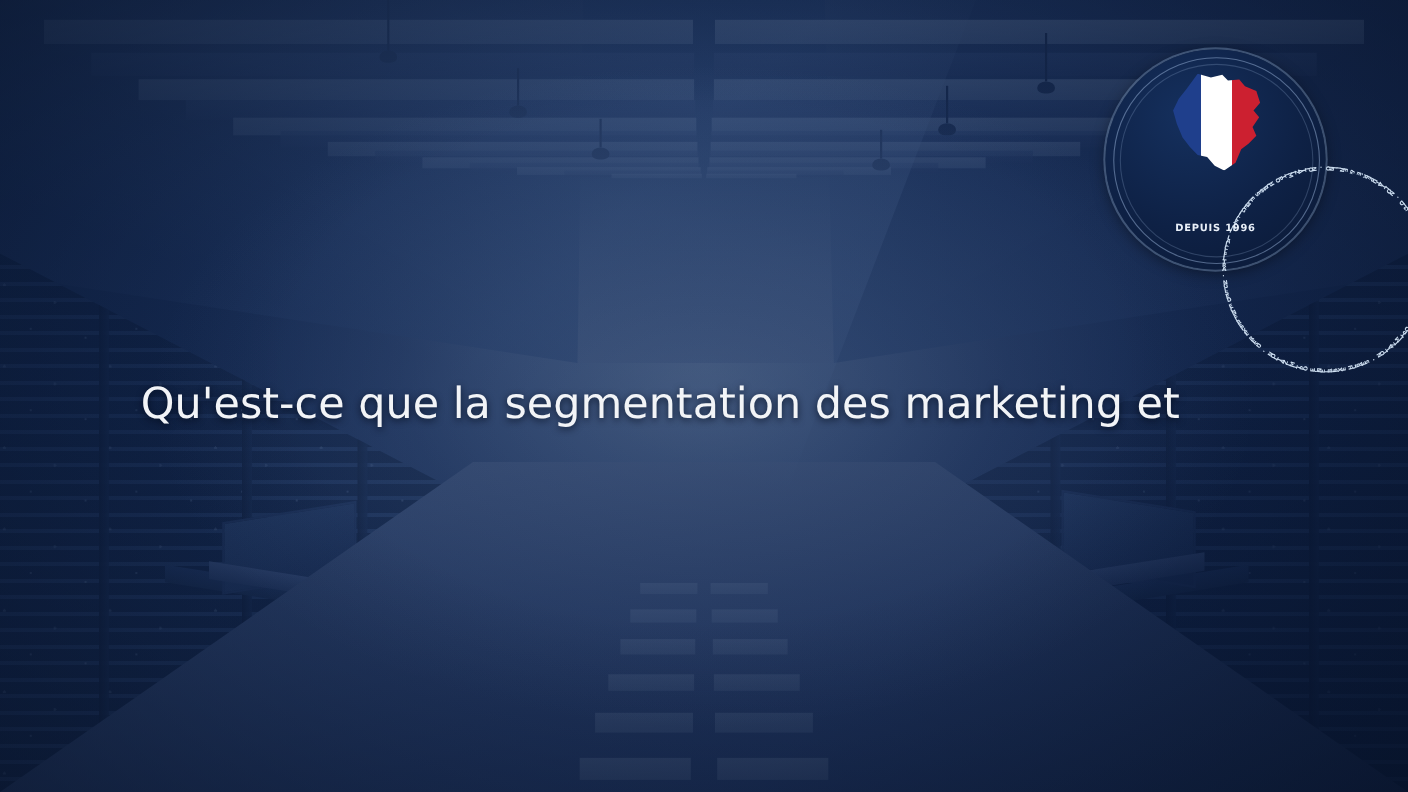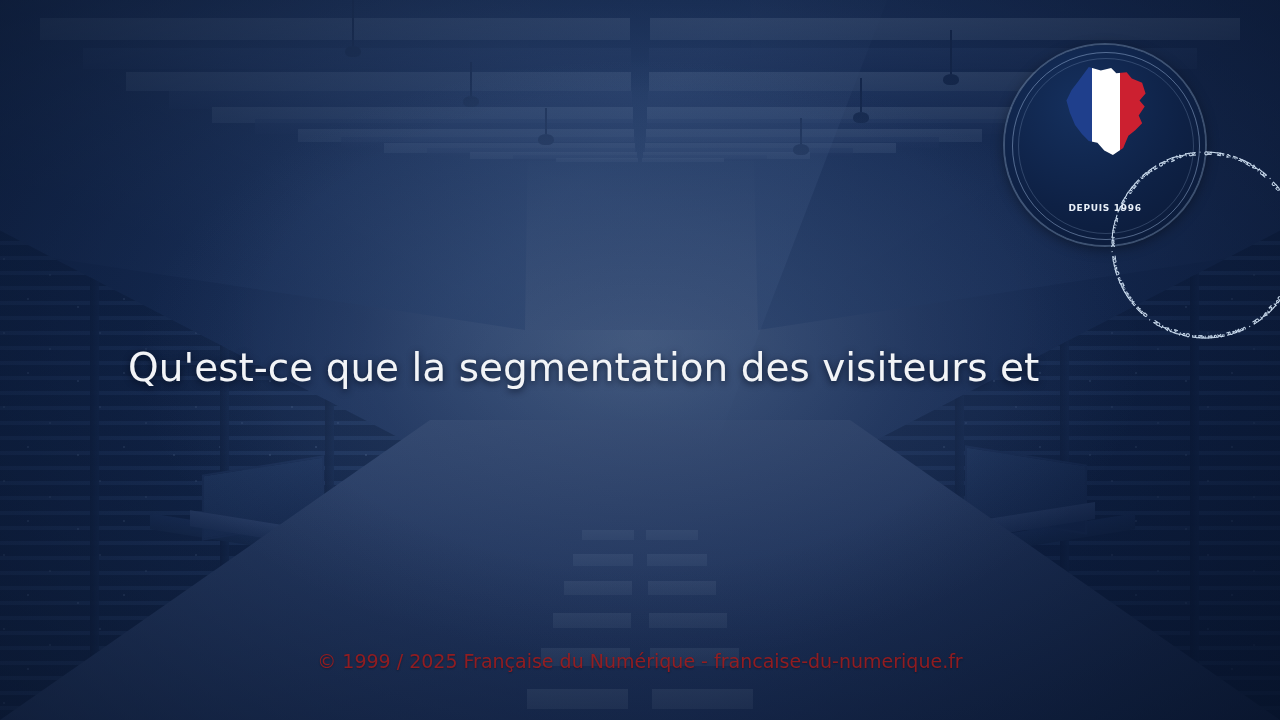--- a/index.html
+++ b/index.html
@@ -328,24 +328,23 @@
       </div>
 
     <div class="diag-band"></div>
     <div class="tint"></div>
     <div class="tint2"></div>
     <div class="vignette"></div>
   </div>
 
 
   <div class="headline">
-    <span class="ln">Qu'est-ce que la segmentation des visiteurs et</span>
+    <span class="ln">Qu'est-ce que la segmentation des marketing et</span>
   </div>
 
-  <div class="footer">© 1999 / 2025 Française du Numérique - francaise-du-numerique.fr</div>
 
   <div class="logo">
     <div class="logo-disc"></div>
     <div class="logo-ring"></div>
     <div class="logo-ring2"></div>
     <div class="ring-text" id="ringtext">
         <span style="transform: translate(100px, 100px) rotate(-90deg) translate(0px, -92px) rotate(90deg) translate(-2px, -3px);">A</span>
         <span style="transform: translate(100px, 100px) rotate(-88.022deg) translate(0px, -92px) rotate(90deg) translate(-2px, -3px);">R</span>
         <span style="transform: translate(100px, 100px) rotate(-86.044deg) translate(0px, -92px) rotate(90deg) translate(-2px, -3px);">T</span>
         <span style="transform: translate(100px, 100px) rotate(-84.0659deg) translate(0px, -92px) rotate(90deg) translate(-2px, -3px);">I</span>

